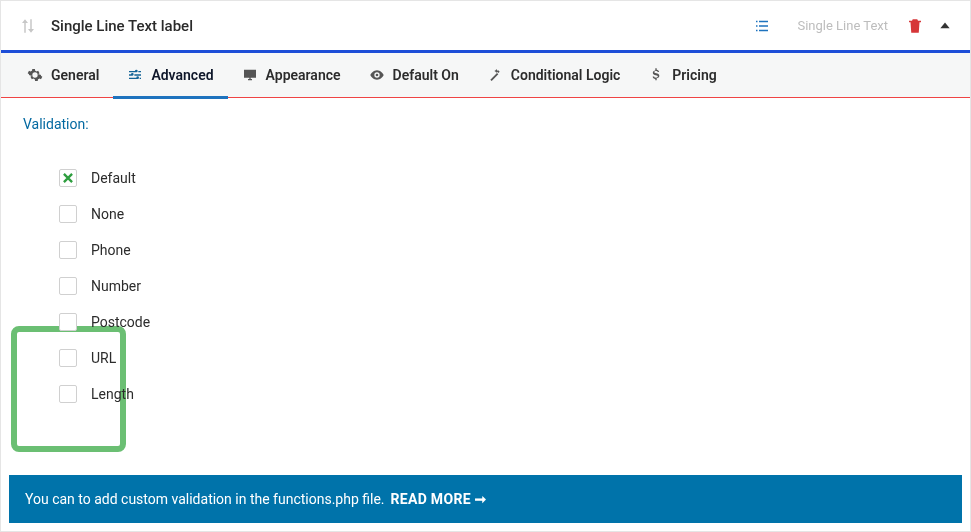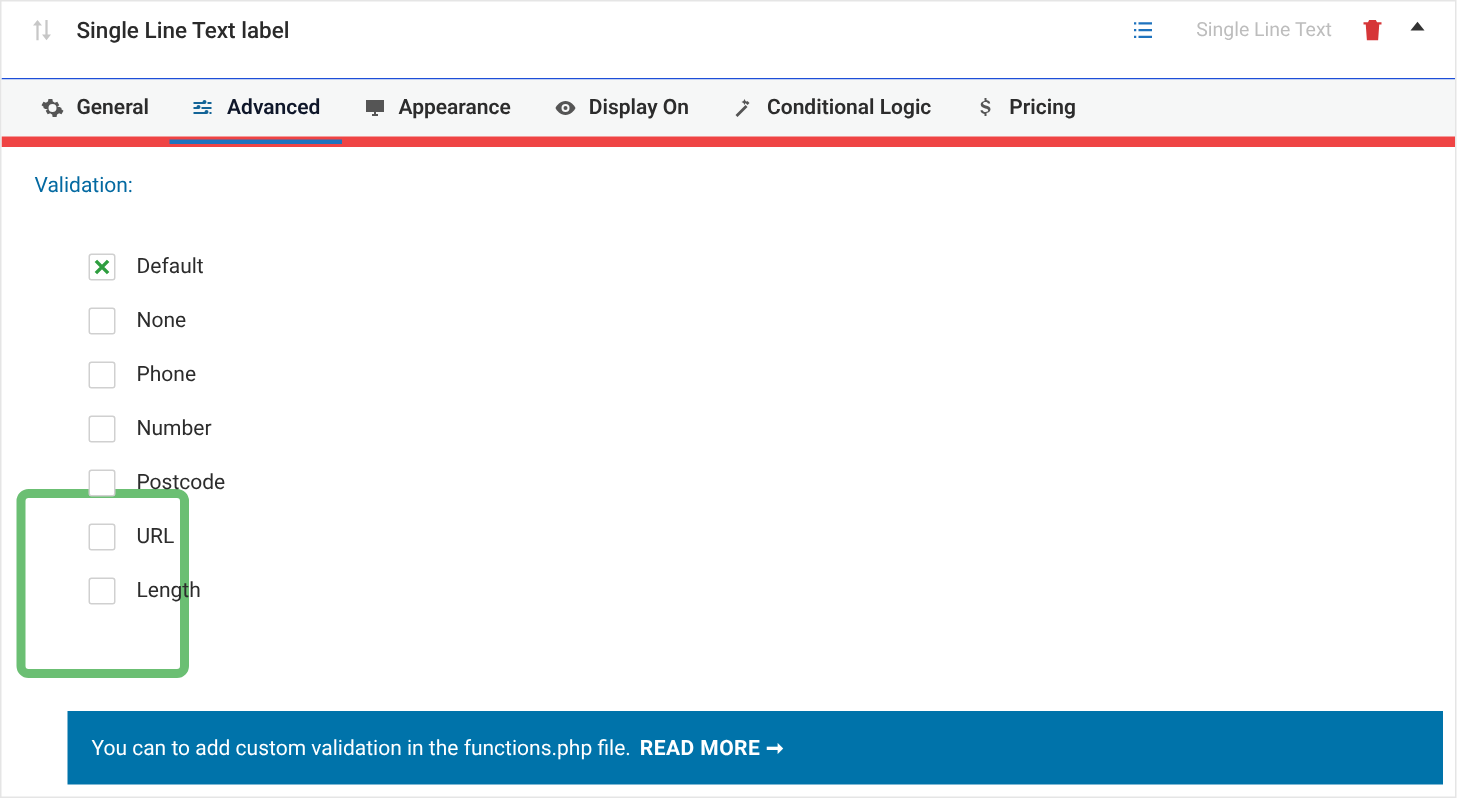--- a/index.html
+++ b/index.html
@@ -1,44 +1,44 @@
 <!DOCTYPE html>
 <html><head>
 <meta charset="utf-8">
 <style>
   * { box-sizing: border-box; margin: 0; padding: 0; }
   body { font-family: -apple-system, "Segoe UI", Roboto, Arial, sans-serif; background: #fff; width: 971px; height: 532px; position: relative; border: 1px solid #e5e5e5; overflow: hidden; }
 
-  .header { display: flex; align-items: flex-start; padding: 10px 18px; border-bottom: 1px solid #1d4ed8; height: 52px; }
+  .header { display: flex; align-items: center; padding: 10px 18px; border-bottom: 3px solid #1d4ed8; height: 52px; }
   .sort-icon { color: #c7c7c7; margin-right: 14px; display: flex; }
   .title { font-size: 15px; color: #2a2a2a; font-weight: 500; flex: 1; }
   .type-indicator { display: flex; align-items: center; gap: 26px; color: #1e73be; font-size: 13px; }
   .type-text { color: #bdbdbd; font-weight: 400; }
   .list-icon { color: #1e73be; display:flex; }
   .delete-icon { color: #d63638; display:flex; margin-left: 18px; cursor: pointer; }
   .collapse-icon { color: #333; display:flex; margin-left: 14px; cursor: pointer; }
 
-  .tabs { display: flex; align-items: center; background: #f6f7f7; padding: 0 12px; border-bottom: 7px solid #ef4444; height: 45px; }
+  .tabs { display: flex; align-items: center; background: #f6f7f7; padding: 0 12px; border-bottom: 1px solid #ef4444; height: 45px; }
   .tab { display: flex; align-items: center; gap: 8px; padding: 0 14px; height: 45px; font-size: 14px; font-weight: 600; color: #2c2c2c; cursor: pointer; position: relative; }
   .tab .ico { color: #555; display:flex; }
   .tab.active { color: #0f172a; }
   .tab.active .ico { color: #136497; }
   .tab.active::after { content:""; position:absolute; left:0; right:0; bottom:-1px; height:3px; background:#1e73be; }
 
   .content { padding: 18px 22px 14px; position: relative; }
   .section-label { font-size: 14px; color: #0369a1; margin-bottom: 28px; }
   .option { display: flex; align-items: center; gap: 14px; padding: 9px 0; font-size: 14px; color: #2c2c2c; position: relative; z-index: 1; margin-left: 36px; }
   .checkbox { width: 18px; height: 18px; border: 1px solid #d0d0d0; border-radius: 2px; background: #fff; cursor: pointer; display:flex; align-items:center; justify-content:center; }
   .checkbox.checked { color:#2e9e3f; }
   .checkbox.checked svg { display:block; }
   .checkbox svg { display:none; }
 
   .highlight-box { position: absolute; left: 10px; width: 115px; height: 126px; border: 6px solid #6bbf73; border-radius: 8px; top: 228px; z-index: 0; pointer-events: none; }
 
-  .footer { position: absolute; left: 8px; right: 8px; bottom: 8px; background: #0073aa; color: #fff; padding: 16px 16px; font-size: 14px; display:flex; align-items:center; gap:6px;margin-left:36px; }
+  .footer { position: absolute; left: 8px; right: 8px; bottom: 8px; background: #0073aa; color: #fff; padding: 16px 16px; font-size: 14px; display:flex; align-items:center; gap:6px; }
   .footer .read-more { font-weight: 700; letter-spacing: 0.3px; cursor: pointer; }
   .footer .arrow { font-weight: 700; }
 
   svg { display:block; }
 </style>
 </head>
 <body>
 
 <div class="header">
   <span class="sort-icon">
@@ -91,21 +91,21 @@
         </svg>
     </span>
     <span>Appearance</span>
   </div>
   <div class="tab">
     <span class="ico">
       <svg width="16" height="16" viewBox="0 0 24 24" fill="currentColor">
           <path d="M12 5c-5 0-9 4.5-10 7 1 2.5 5 7 10 7s9-4.5 10-7c-1-2.5-5-7-10-7zm0 11a4 4 0 110-8 4 4 0 010 8zm0-6a2 2 0 100 4 2 2 0 000-4z"></path>
         </svg>
     </span>
-    <span>Display On</span>
+    <span>Default On</span>
   </div>
   <div class="tab">
     <span class="ico">
       <svg width="16" height="16" viewBox="0 0 24 24" fill="currentColor">
           <path d="M5 19l10-10 2 2L7 21zm12-14l2 2-2 2-2-2zM14 3l1 2 2 1-2 1-1 2-1-2-2-1 2-1z"></path>
         </svg>
     </span>
     <span>Conditional Logic</span>
   </div>
   <div class="tab">

